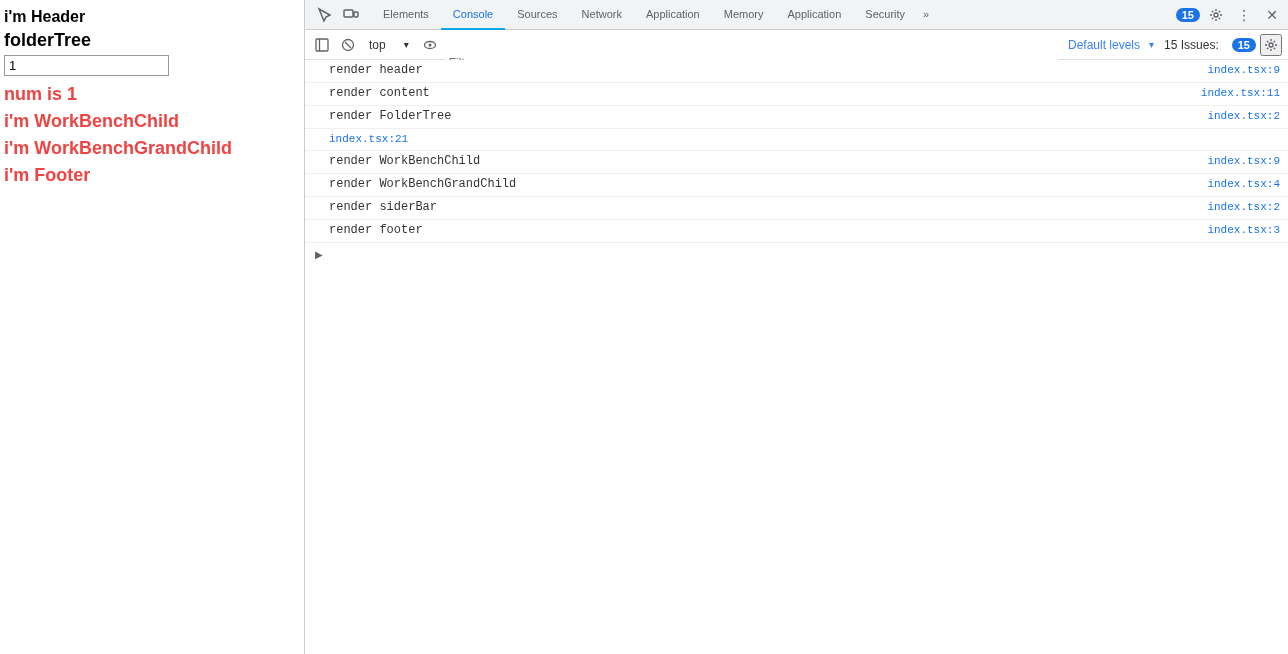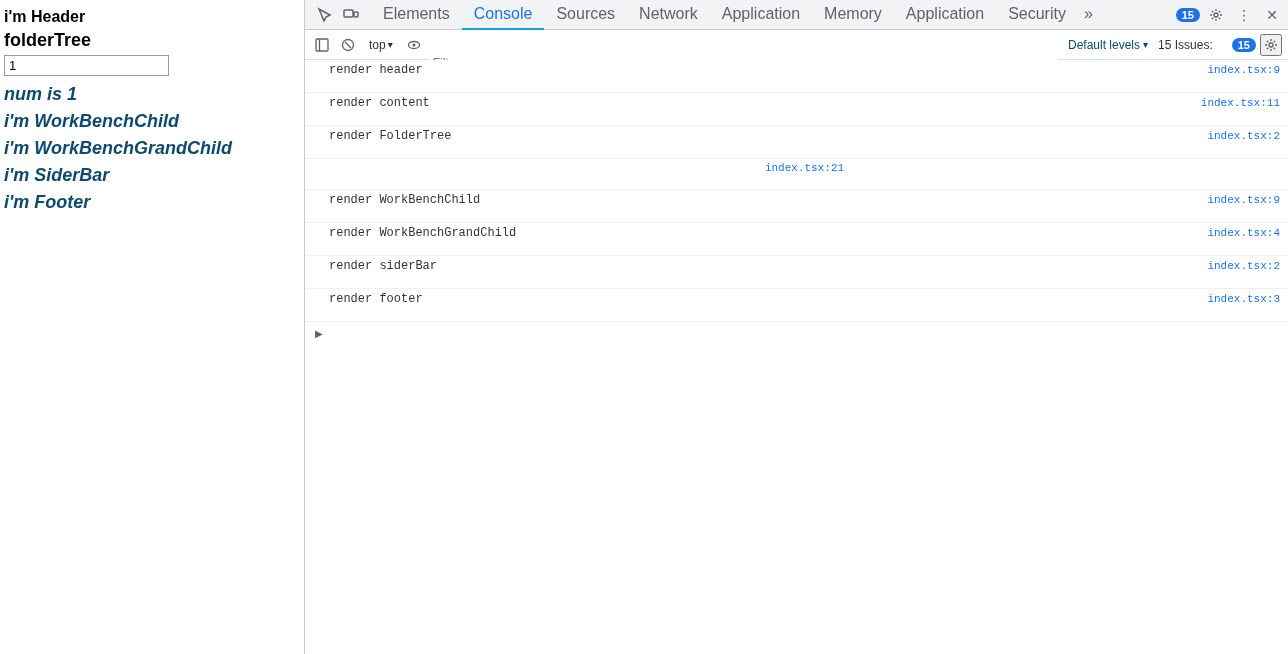--- a/index.html
+++ b/index.html
@@ -39,23 +39,22 @@
       border: 1px solid #999;
       width: 165px;
       padding: 2px 4px;
       font-size: 13px;
       margin-bottom: 8px;
     }
 
     .webpage-panel .text-item {
       font-size: 18px;
       font-weight: bold;
-      color: #0c4a6e;
+      color: #ef4444;
       margin-bottom: 6px;
-      font-style: italic;
     }
 
     
     .devtools-panel {
       flex: 1;
       display: flex;
       flex-direction: column;
       background: #fff;
       overflow: hidden;
     }
@@ -92,21 +91,21 @@
       background: none;
       border: none;
     }
 
     .devtools-tab {
       padding: 0 12px;
       height: 30px;
       display: flex;
       align-items: center;
       cursor: pointer;
-      font-size: 16px;
+      font-size: 11px;
       color: #5f6368;
       border-bottom: 2px solid transparent;
       white-space: nowrap;
     }
 
     .devtools-tab.active {
       color: #1a73e8;
       border-bottom: 2px solid #0ea5e9;
     }
 
@@ -166,21 +165,21 @@
       border-radius: 3px;
       color: #5f6368;
       font-size: 13px;
       background: none;
       border: none;
     }
 
     .context-selector {
       display: flex;
       align-items: center;
-      gap: 2px;
+      gap: 18px;
       padding: 2px 6px;
       border: none;
       background: none;
       cursor: pointer;
       font-size: 12px;
       color: #333;
       border-radius: 3px;
     }
 
     .eye-btn {
@@ -200,34 +199,34 @@
       outline: none;
       font-size: 12px;
       padding: 0 4px;
       color: #333;
       margin-top: 36px;
     }
 
     .default-levels-btn {
       display: flex;
       align-items: center;
-      gap: 3px;
+      gap: 9px;
       padding: 2px 6px;
       border: none;
       background: none;
       cursor: pointer;
       font-size: 12px;
-      color: #0c4a6e;
+      color: #3b82f6;
       white-space: nowrap;
     }
 
     .issues-label {
       display: flex;
       align-items: flex-end;
-      gap: 19px;
+      gap: 13px;
       font-size: 12px;
       color: #333;
       white-space: nowrap;
     }
 
     .issues-count {
       display: flex;
       align-items: center;
       gap: 2px;
       background: #1a73e8;
@@ -251,22 +250,22 @@
     
     .console-messages {
       flex: 1;
       overflow-y: auto;
       background: #fff;
     }
 
     .console-row {
       display: flex;
       align-items: center;
-      justify-content: center;
-      padding: 3px 8px 15px 24px;
+      justify-content: flex-start;
+      padding: 3px 8px 5px 24px;
       border-bottom: 1px solid #f0f0f0;
       min-height: 22px;
       font-family: 'Consolas', 'Monaco', 'Courier New', monospace;
       font-size: 12px;
       color: #333;
     }
 
     .console-row .msg-text {
       flex: 1;
       color: #333;
@@ -303,21 +302,20 @@
 
 <div class="main-layout">
 
   <div class="webpage-panel">
     <h2>i'm Header</h2>
     <div class="folder-tree-label">folderTree</div>
     <input type="text" value="1" style="">
     <div class="text-item">num is 1</div>
     <div class="text-item">i'm WorkBenchChild</div>
     <div class="text-item">i'm WorkBenchGrandChild</div>
-    <div class="text-item">i'm SiderBar</div>
     <div class="text-item">i'm Footer</div>
   </div>
 
   <div class="devtools-panel">
 
     <div class="devtools-tabs">
       <div class="tab-icons">
         <button class="tab-icon-btn" title="Inspect element">
           <svg width="16" height="16" viewBox="0 0 16 16" fill="none">
             <path d="M2 2l5 12 2-4 4-2L2 2z" stroke="#5f6368" stroke-width="1.5" fill="none"></path>

